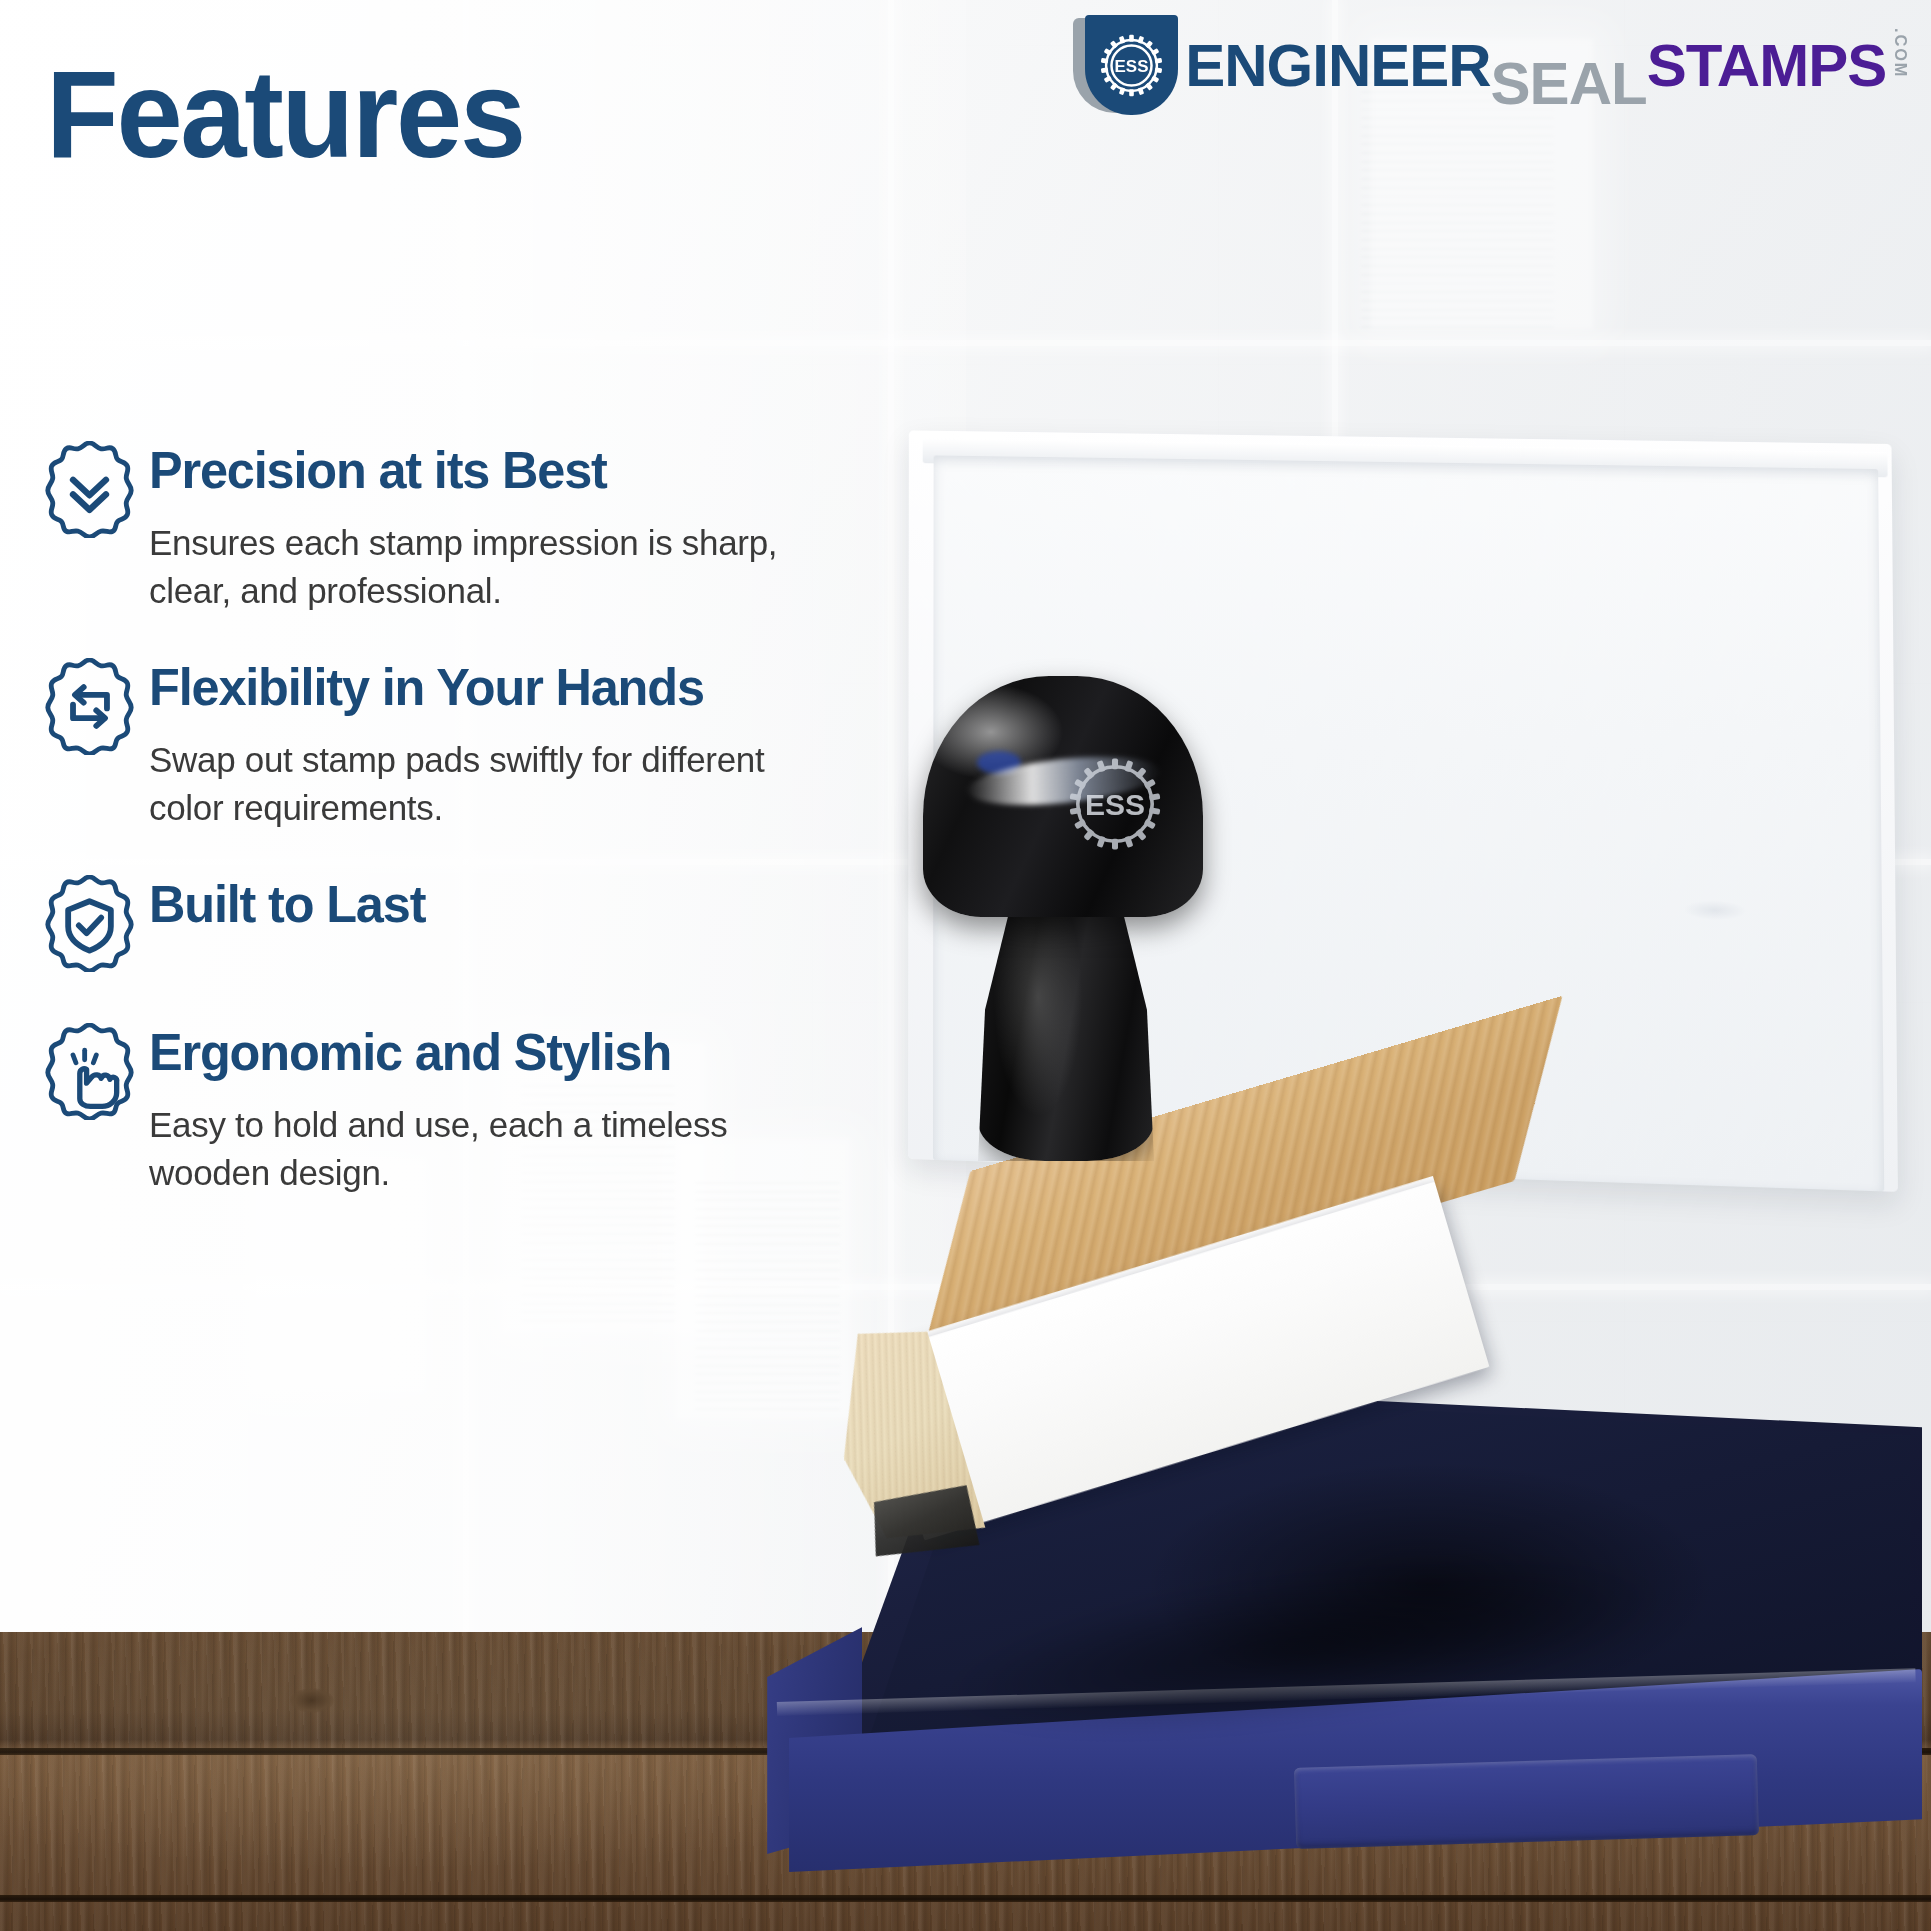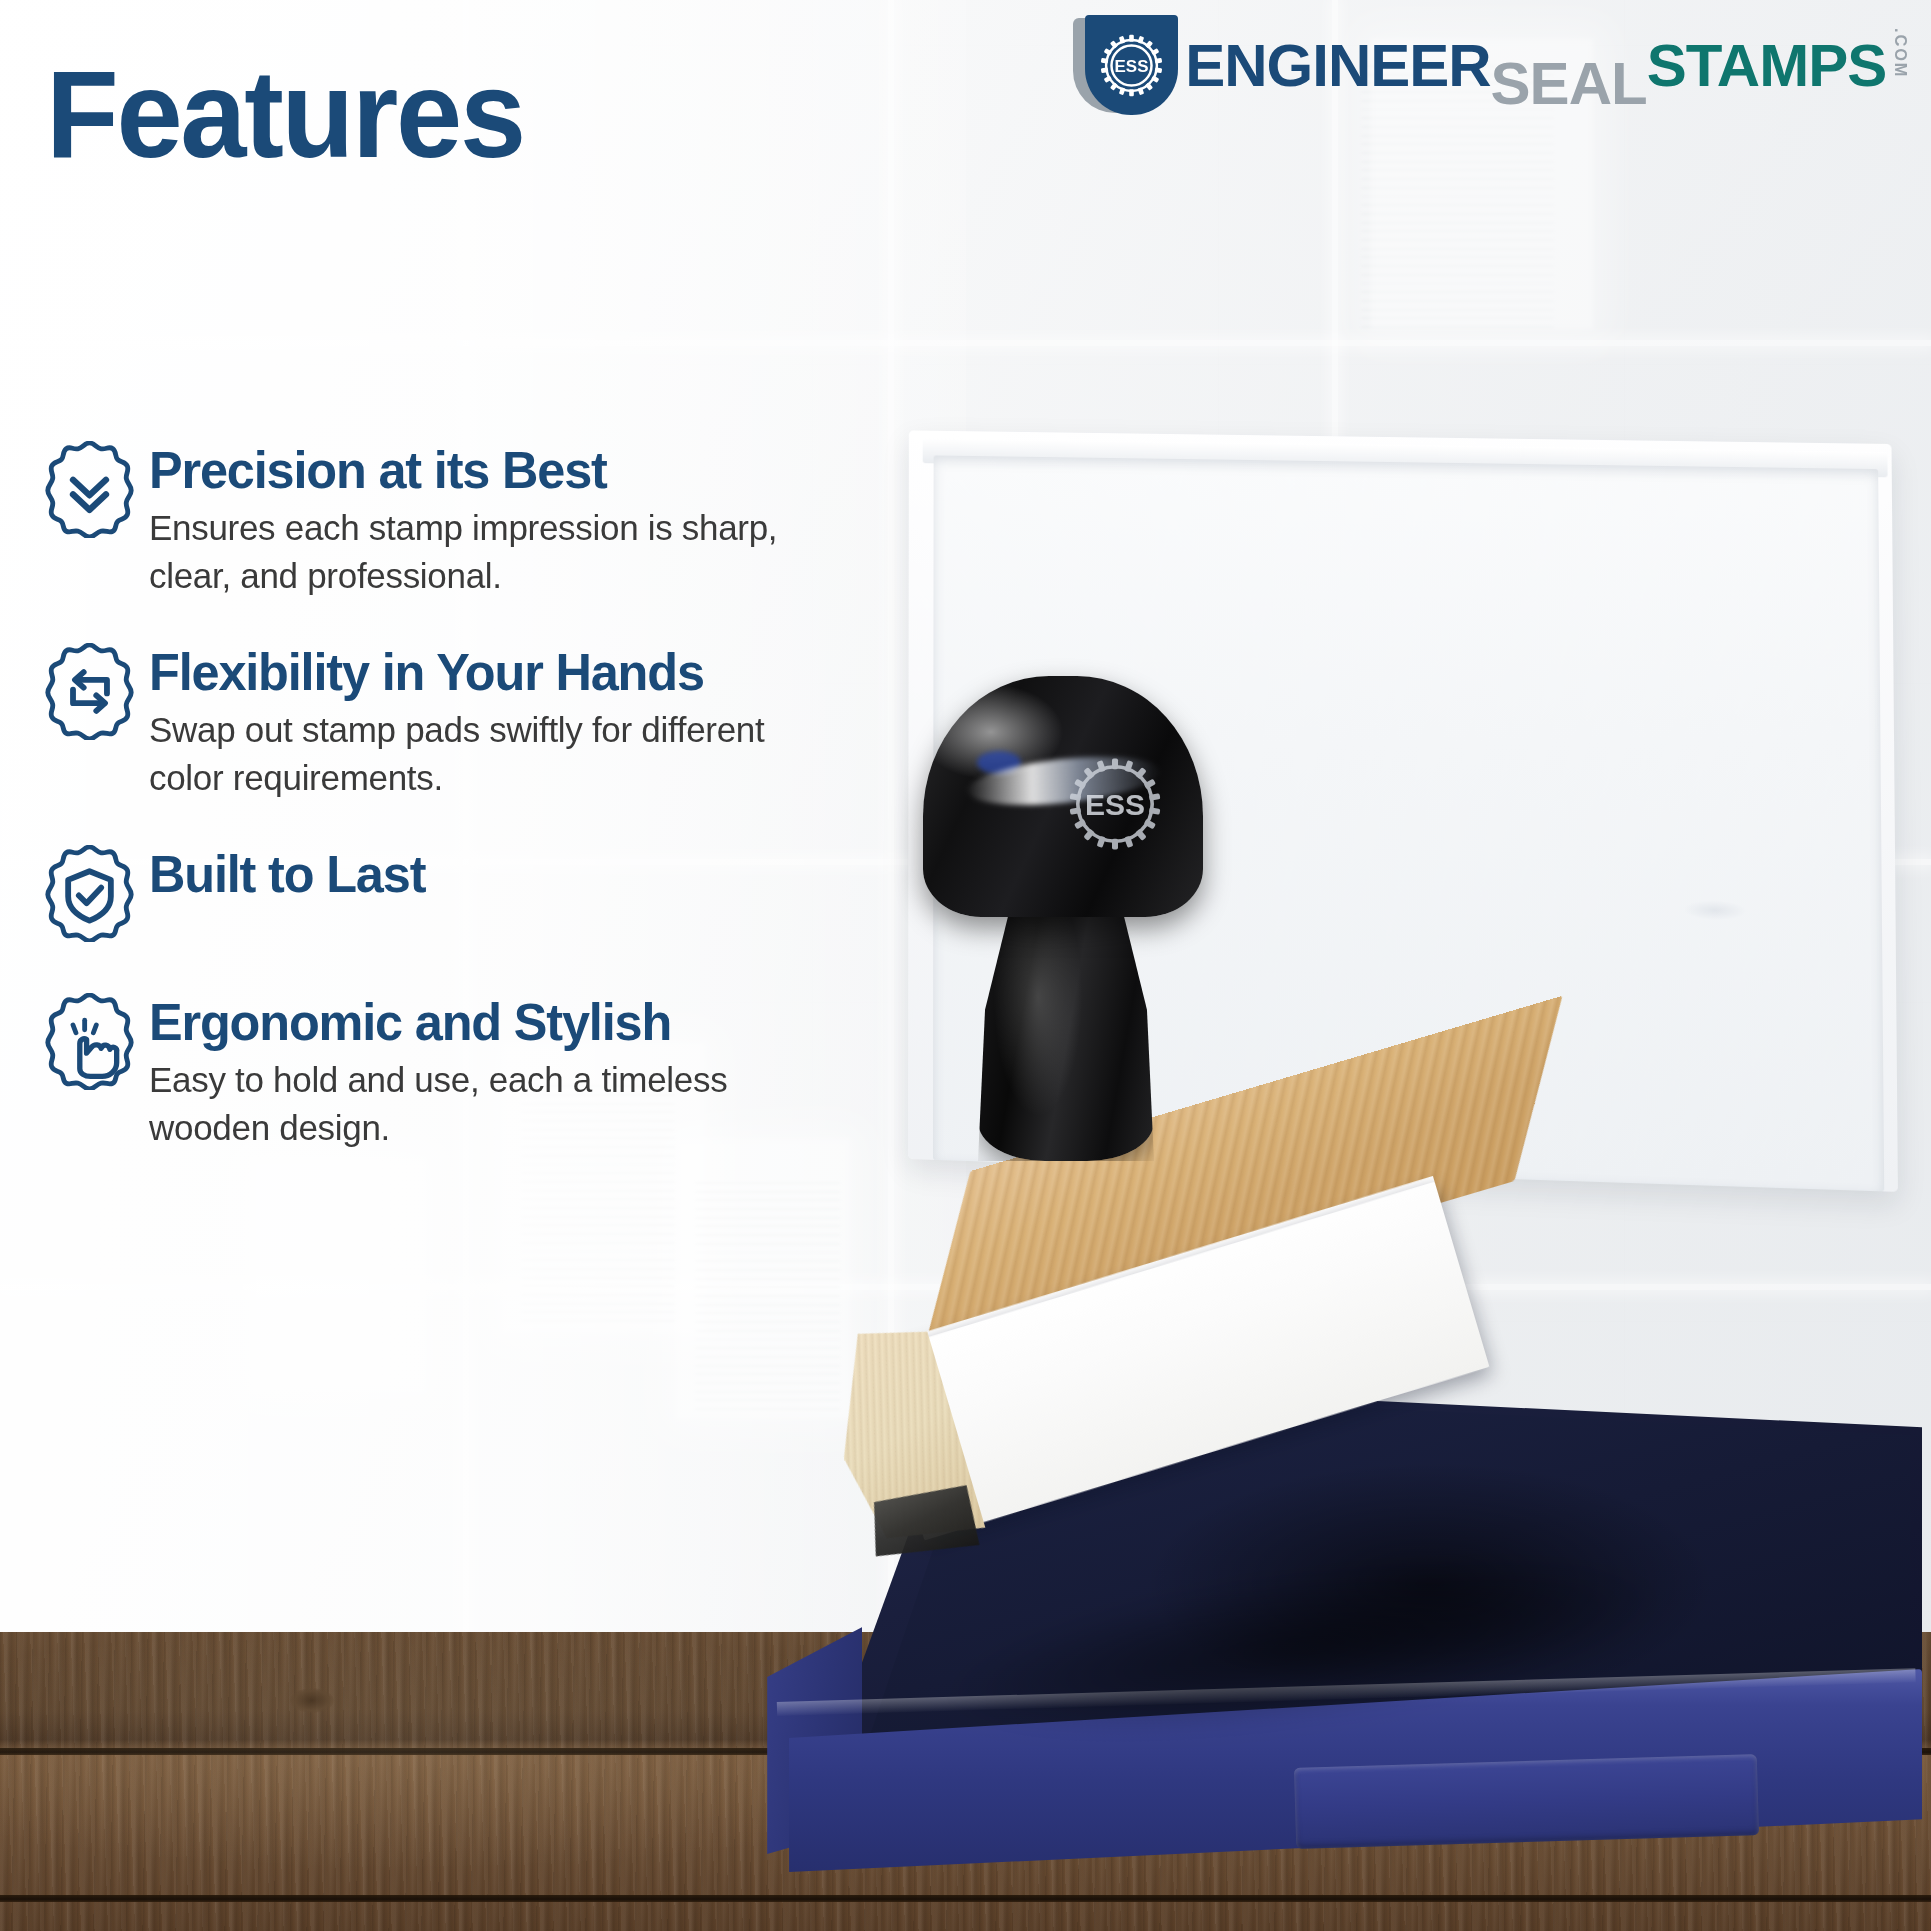--- a/index.html
+++ b/index.html
@@ -92,40 +92,40 @@
     border-radius: 3.9px 3.9px 46px 46px;
     display: flex; align-items: center; justify-content: center;
   }
   .logo-gear { width: 77px; height: 77px; display:block; }
   .logo-word {
     display: flex; align-items: center; margin-left: 3.9px;
     font-weight: 700; font-size: 60px; letter-spacing: -1px;
   }
   .w-eng { color: #1b4a78; }
   .w-seal { color: #9aa3ab; margin-top: 36px; }
-  .w-stamps { color: #0f766e; }
+  .w-stamps { color: #4c1d95; }
   .w-com {
     color: #9aa3ab; font-size: 16.4px; font-weight: 700; letter-spacing: 1.9px;
     writing-mode: vertical-rl; margin-left: 4.8px; align-self: flex-start; padding-top: 15.4px;
   }
 
   
   .features { position: absolute; left: 29px; top: 439px; width: 927px; }
   .feature { display: flex; align-items: flex-start; margin-bottom: 42px; }
   .f-icon { flex: 0 0 auto; width: 120px; height: 106px; display: flex; align-items: flex-start; justify-content: center; padding-top: 1.9px; }
   .f-icon svg { width: 97px; height: 97px; display: block; }
   .f-text { flex: 1 1 auto; padding-top: 3.9px; }
   .f-title {
     font-size: 52px; font-weight: 700; color: #1b4a78;
     letter-spacing: -1.2px; line-height: 1.04; white-space: nowrap;
     transform: scaleX(0.97); transform-origin: left center;
   }
   .f-desc {
     font-size: 35px; font-weight: 400; color: #3a3a3a;
-    line-height: 1.36; margin-top: 7px; max-width: 666px; letter-spacing: -0.3px;
+    line-height: 1.36; margin-top: 22px; max-width: 666px; letter-spacing: -0.3px;
   }
 
   
   .product { position: absolute; left: 908px; top: 415px; width: 1023px; height: 1439px; }
 
   
   .case-lid {
     position: absolute; left: 0px; top: 9.7px; width: 966px; height: 734px;
     background: linear-gradient(177deg, #ffffff 0%, #fdfdfe 12%, #f6f7f9 55%, #eff1f4 100%);
     border-radius: 4.8px;

